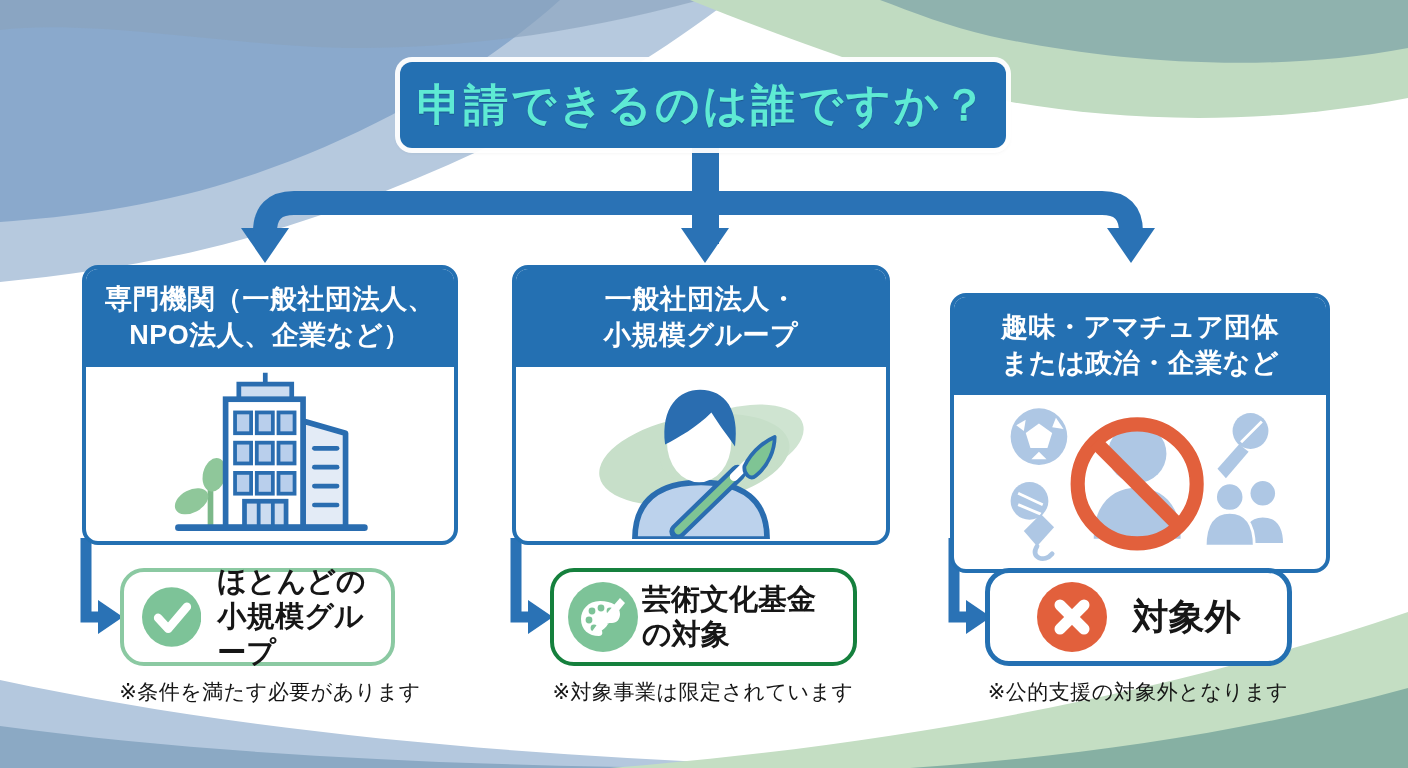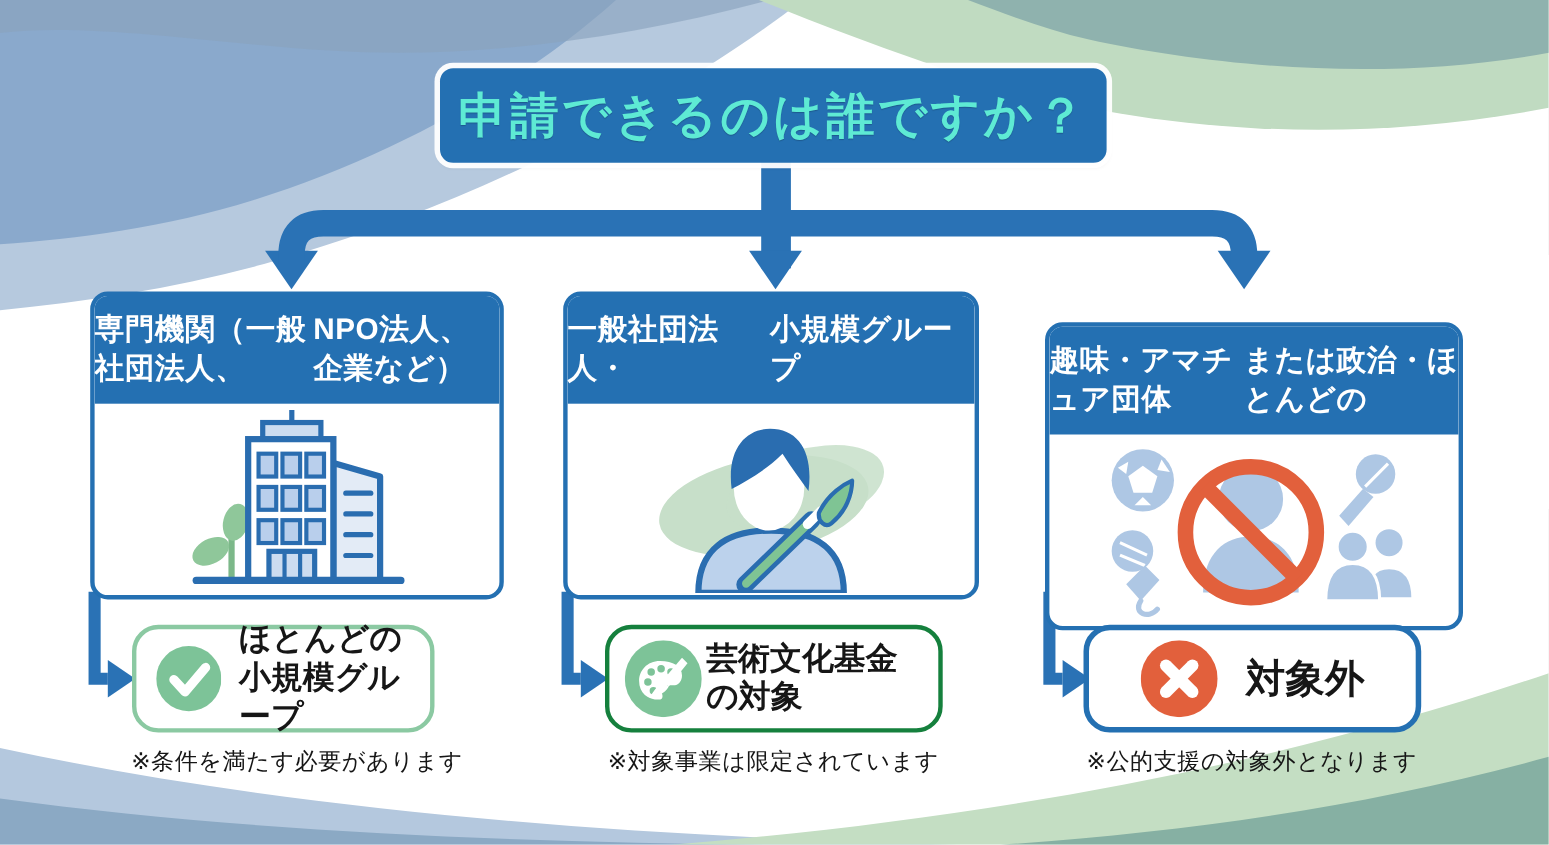--- a/index.html
+++ b/index.html
@@ -21,21 +21,21 @@
   
   .card{
     position:absolute;top:265px;height:280px;background:#fff;
     border:4px solid #2470b2;border-radius:16px;box-sizing:border-box;overflow:hidden;z-index:3;
   }
   .card.c1{left:82px;width:376px;}
   .card.c2{left:512px;width:378px;}
   .card.c3{left:950px;width:380px;margin-top:28px;}
   .card-header{
     height:98px;background:#2470b2;
-    display:flex;flex-direction:row;align-items:center;justify-content:center;
+    display:flex;flex-direction:column;align-items:center;justify-content:center;
     color:#fff;font-weight:bold;font-size:27px;line-height:1.32;letter-spacing:.5px;
   }
   .card-body{height:174px;display:flex;align-items:center;justify-content:center;}
 
   
   .result{
     position:absolute;top:568px;height:98px;background:#fff;border-radius:24px;
     box-sizing:border-box;display:flex;align-items:center;z-index:3;
   }
   .result.r1{left:120px;width:275px;border:4px solid #8bc9a2;padding-left:18px;gap:16px;}
@@ -156,21 +156,21 @@
         <line x1="101" y1="171" x2="162" y2="112" stroke="#7fc494" stroke-width="8" stroke-linecap="round"></line>
         <line x1="160" y1="114" x2="173" y2="101" stroke="#ffffff" stroke-width="9" stroke-linecap="round"></line>
         <path d="M171,103 C180,84 196,75 203,72 C203,85 197,102 183,113 C177,118 170,111 171,103 Z" fill="#7fc494" stroke="#2a6db0" stroke-width="4" stroke-linejoin="round"></path>
       </svg>
     </div>
   </div>
 
   <div class="card c3">
     <div class="card-header">
       <span>趣味・アマチュア団体</span>
-      <span>または政治・ほとんどの</span>
+      <span>または政治・企業など</span>
     </div>
     <div class="card-body">
       <svg width="310" height="170" viewBox="0 0 310 180" aria-hidden="true">
 
         <circle cx="48" cy="42" r="30" fill="#aec7e4"></circle>
         <polygon points="48,28 62,38 57,54 39,54 34,38" fill="#ffffff"></polygon>
         <polygon points="24,30 34,24 32,36" fill="#ffffff"></polygon>
         <polygon points="66,22 74,34 62,32" fill="#ffffff"></polygon>
         <polygon points="40,66 56,66 48,58" fill="#ffffff"></polygon>
 

